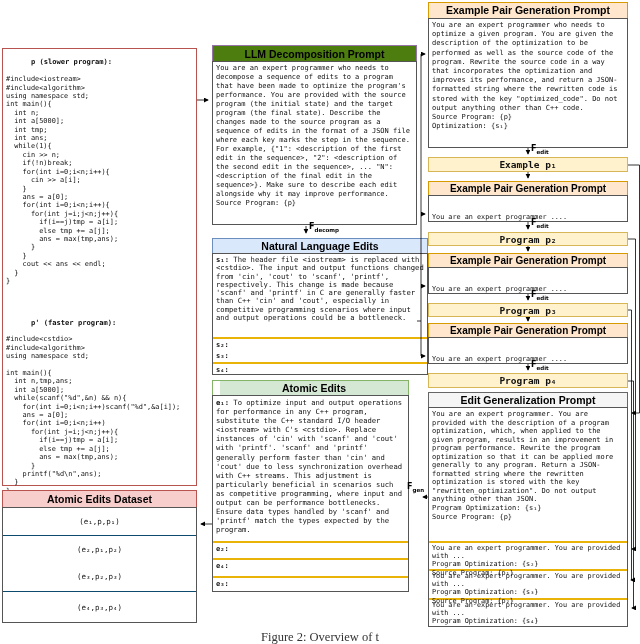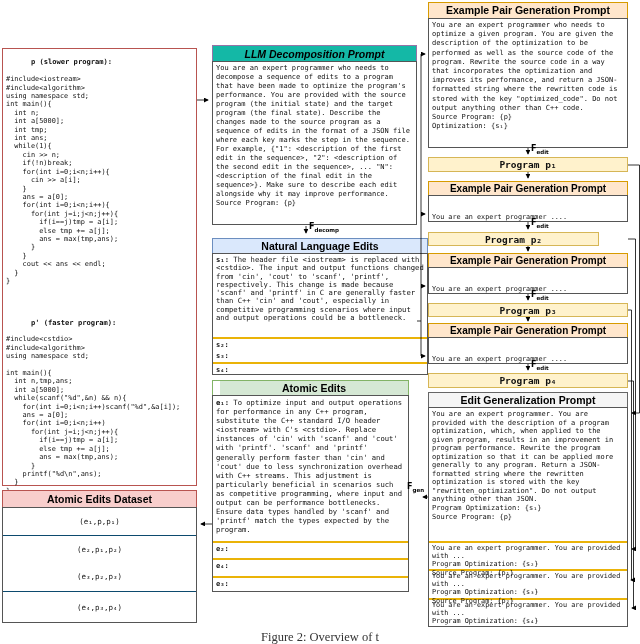--- a/index.html
+++ b/index.html
@@ -14,21 +14,21 @@
   .code{font-size:6.9px;line-height:8.4px;padding:1px 3px;white-space:pre-wrap;color:#111;}
   .code b{font-size:7.1px;}
   .row{box-sizing:border-box;border-top:2px solid #eab308;font-size:7px;padding:2px 3px;color:#111;}
   .row.nb{border-top:none;}
   .lb{font-weight:bold;}
   .dsrow{box-sizing:border-box;text-align:center;font-size:7.5px;color:#111;
          display:flex;align-items:center;justify-content:center;}
   .divtop{border-top:1px solid #0c4a6e;}
   
   .pink{border-color:#b85450;} .pink .hdr{background:#f8cecc;}
-  .purple{border-color:#9673a6;} .purple .hdr{background:#14b8a6;font-style:italic;}
+  .purple{border-color:#9673a6;} .purple .hdr{background:#4d7c0f;}
   .blue{border-color:#6c8ebf;} .blue .hdr{background:#dae8fc;}
   .green{border-color:#82b366;} .green .hdr{background:#d5e8d4;}
   .orange{border-color:#d79b00;} .orange .hdr{background:#ffe6cc;}
   .gray{border-color:#666;} .gray .hdr{background:#f5f5f5;}
   .progbox{position:absolute;box-sizing:border-box;background:#fff2cc;border:1px solid #d6b656;
            text-align:center;font-weight:bold;font-size:9.5px;color:#111;
            font-family:"DejaVu Sans Mono",monospace;}
   .flabel{position:absolute;z-index:6;font-family:"DejaVu Sans",sans-serif;font-weight:bold;
           font-size:8px;color:#000;}
   .flabel sub{font-size:5.5px;font-weight:bold;}
@@ -133,34 +133,34 @@
 
   <div class="panel orange" style="left:428px;top:2px;width:200px;height:146px;">
     <div class="hdr">Example Pair Generation Prompt</div>
     <div class="pbody" style="top:15px;">
       <div class="prose" style="line-height:9.2px;">You are an expert programmer who needs to optimize a given program. You are given the description of the optimization to be performed as well as the source code of the program. Rewrite the source code in a way that incorporates the optimization and improves its performance, and return a JSON-formatted string where the rewritten code is stored with the key "optimized_code". Do not output anything other than C++ code.
 Source Program: {p}
 Optimization: {s₁}</div>
     </div>
   </div>
 
-  <div class="progbox" style="left:428px;top:157px;width:200px;height:15px;line-height:14px;">Program p₁</div>
+  <div class="progbox" style="left:428px;top:157px;width:200px;height:15px;line-height:14px;">Example p₁</div>
 
   <div class="panel orange" style="left:428px;top:181px;width:200px;height:41px;">
     <div class="hdr" style="font-size:10px;line-height:13px;">Example Pair Generation Prompt</div>
     <div class="pbody" style="top:13px;">
       <div class="prose" style="font-size:6.8px;line-height:8.2px;padding:1px 3px;">
         <div>You are an expert programmer ....</div>
         
         
       </div>
     </div>
   </div>
 
-  <div class="progbox" style="left:428px;top:232px;width:171px;height:14px;line-height:13px;">Program p₂</div>
+  <div class="progbox" style="left:428px;top:232px;width:200px;height:14px;line-height:13px;">Program p₂</div>
 
   <div class="panel orange" style="left:428px;top:253px;width:200px;height:41px;">
     <div class="hdr" style="font-size:10px;line-height:13px;">Example Pair Generation Prompt</div>
     <div class="pbody" style="top:13px;">
       <div class="prose" style="font-size:6.8px;line-height:8.2px;padding:1px 3px;">
         <div>You are an expert programmer ....</div>
         
         
       </div>
     </div>

